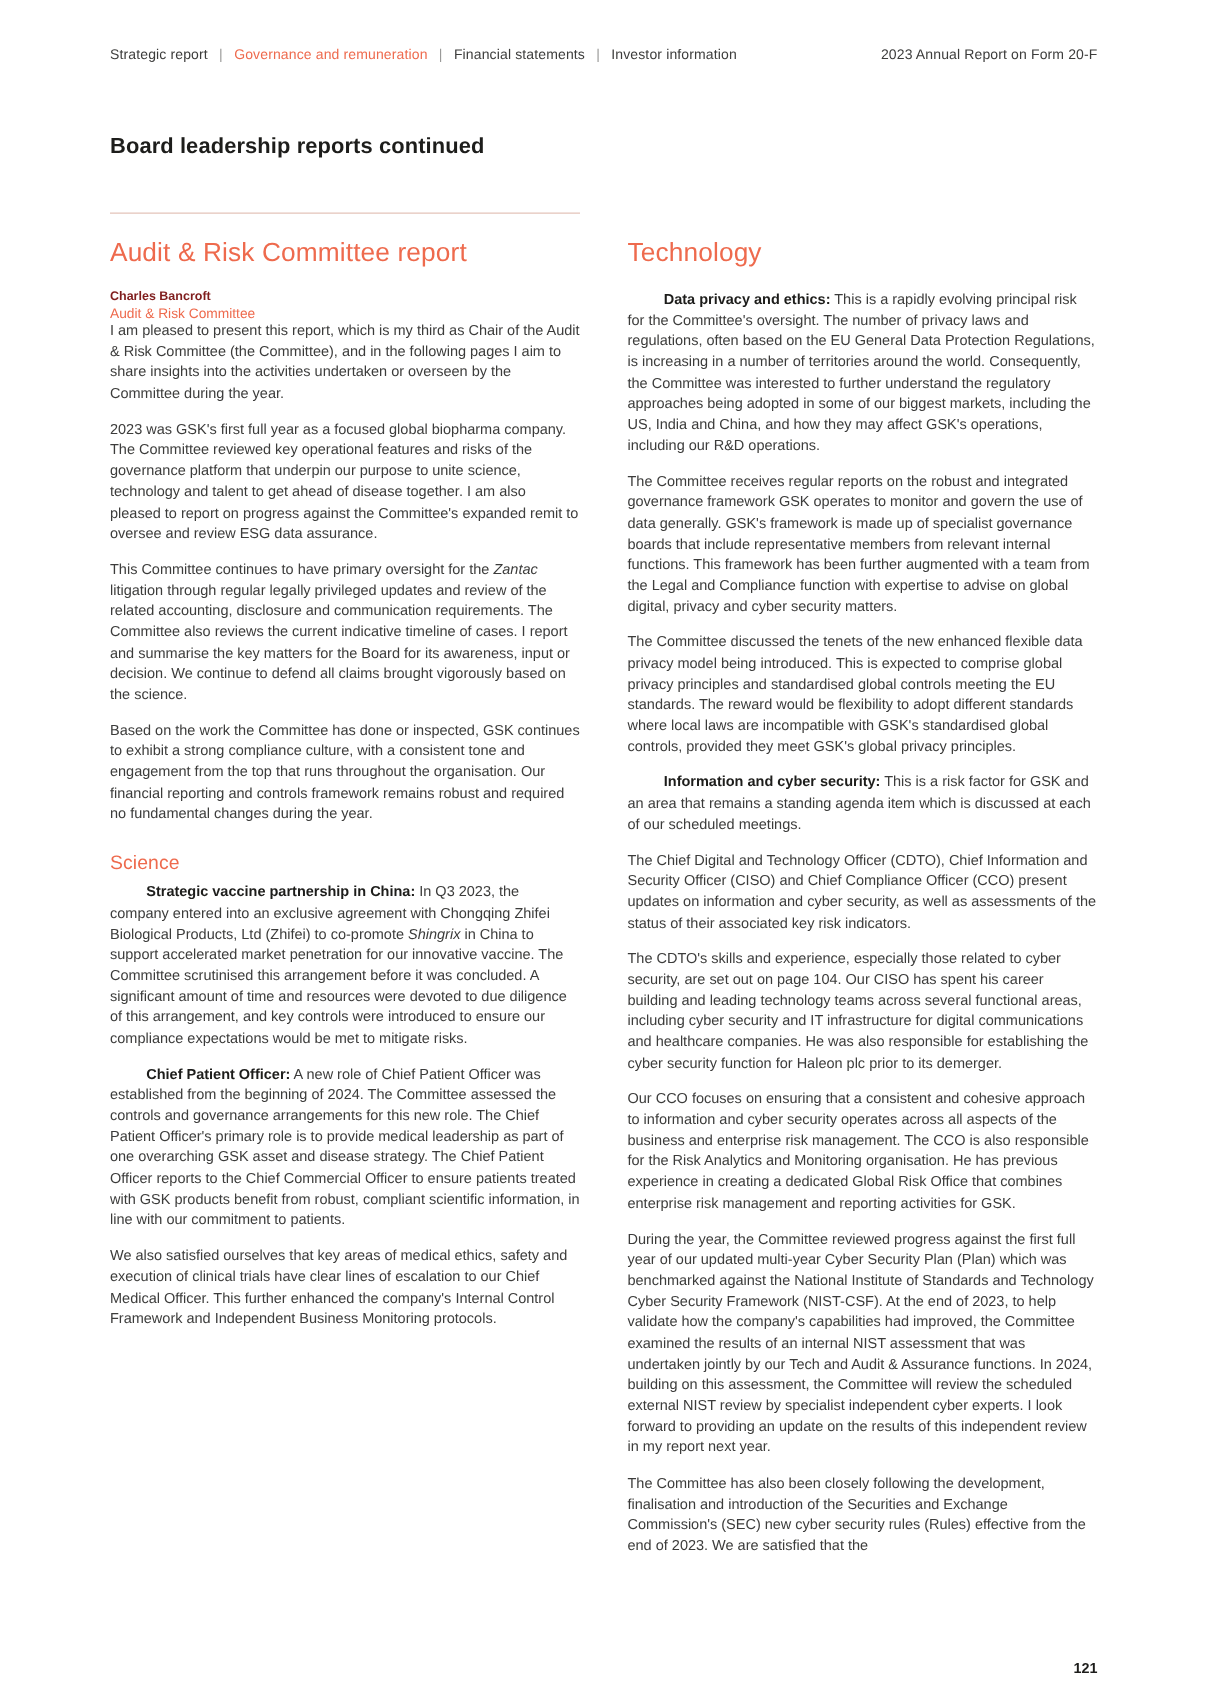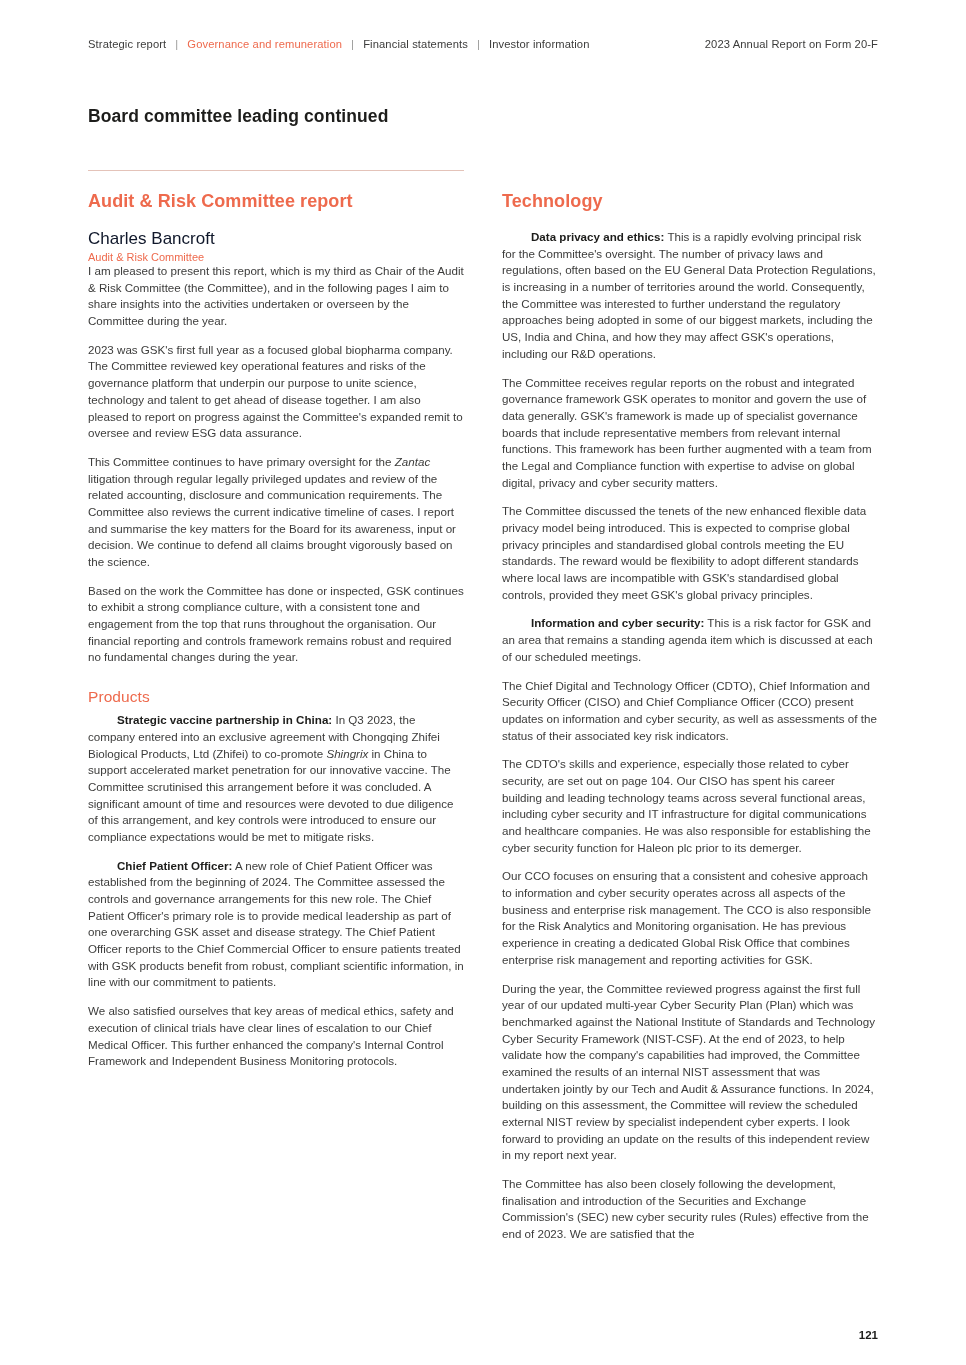--- a/index.html
+++ b/index.html
@@ -85,40 +85,40 @@
     border-top: 1px solid #e4c3b9;
     height: 0;
     margin: 0 0 20px 0;
     width: 100%;
   }
   .rule-spacer {
     height: 21px;
   }
 
   h2.section-head {
-    font-size: 18px;
-    font-weight: bold;
+    font-size: 21px;
+    font-weight: normal;
     color: #ee6a4d;
     margin: 0 0 17px 0;
     letter-spacing: 0.005em;
   }
   h2.section-head.tech {
     margin-top: 0;
   }
   h2.sub-section-head {
     font-size: 15.5px;
     font-weight: normal;
     color: #ee6a4d;
     margin: 22px 0 6px 0;
     letter-spacing: 0.005em;
   }
   h3.person-name {
-    font-size: 17px;
-    font-weight: normal;
-    color: #0f172a;
+    font-size: 10px;
+    font-weight: bold;
+    color: #7f1d1d;
     margin: 0 0 2px 0;
   }
   .person-role {
     font-size: 11px;
     color: #ee6a4d;
     margin: 0 0 0 0;
   }
 
   p.body {
     font-size: 11.6px;
@@ -160,41 +160,41 @@
       <span class="nav-sep">|</span>
       <span class="nav-item active">Governance and remuneration</span>
       <span class="nav-sep">|</span>
       <span class="nav-item">Financial statements</span>
       <span class="nav-sep">|</span>
       <span class="nav-item">Investor information</span>
     </div>
     <div class="header-right">2023 Annual Report on Form 20-F</div>
   </div>
 
-  <div class="page-title">Board committee leading continued</div>
+  <div class="page-title">Board leadership reports continued</div>
 
   <div class="columns">
 
     <div class="col">
 
       <div class="rule"></div>
 
       <h2 class="section-head">Audit &amp; Risk Committee report</h2>
 
       <h3 class="person-name">Charles Bancroft</h3>
       <div class="person-role">Audit &amp; Risk Committee</div>
 
       <p class="body">I am pleased to present this report, which is my third as Chair of the Audit &amp; Risk Committee (the Committee), and in the following pages I aim to share insights into the activities undertaken or overseen by the Committee during the year.</p>
       <p class="body">2023 was GSK's first full year as a focused global biopharma company. The Committee reviewed key operational features and risks of the governance platform that underpin our purpose to unite science, technology and talent to get ahead of disease together. I am also pleased to report on progress against the Committee's expanded remit to oversee and review ESG data assurance.</p>
 
       <p class="body"><span>This Committee continues to have primary oversight for the </span><span class="italic">Zantac</span><span> litigation through regular legally privileged updates and review of the related accounting, disclosure and communication requirements. The Committee also reviews the current indicative timeline of cases. I report and summarise the key matters for the Board for its awareness, input or decision. We continue to defend all claims brought vigorously based on the science.</span></p>
 
       <p class="body">Based on the work the Committee has done or inspected, GSK continues to exhibit a strong compliance culture, with a consistent tone and engagement from the top that runs throughout the organisation. Our financial reporting and controls framework remains robust and required no fundamental changes during the year.</p>
 
-      <h2 class="sub-section-head">Products</h2>
+      <h2 class="sub-section-head">Science</h2>
 
       <p class="body"><span class="lead-in">Strategic vaccine partnership in China:</span><span> In Q3 2023, the company entered into an exclusive agreement with Chongqing Zhifei Biological Products, Ltd (Zhifei) to co-promote </span><span class="italic">Shingrix</span><span> in China to support accelerated market penetration for our innovative vaccine. The Committee scrutinised this arrangement before it was concluded. A significant amount of time and resources were devoted to due diligence of this arrangement, and key controls were introduced to ensure our compliance expectations would be met to mitigate risks.</span></p>
 
 
       <p class="body"><span class="lead-in">Chief Patient Officer:</span><span> A new role of Chief Patient Officer was established from the beginning of 2024. The Committee assessed the controls and governance arrangements for this new role. The Chief Patient Officer's primary role is to provide medical leadership as part of one overarching GSK asset and disease strategy. The Chief Patient Officer reports to the Chief Commercial Officer to ensure patients treated with GSK products benefit from robust, compliant scientific information, in line with our commitment to patients.</span></p>
 
       <p class="body">We also satisfied ourselves that key areas of medical ethics, safety and execution of clinical trials have clear lines of escalation to our Chief Medical Officer. This further enhanced the company's Internal Control Framework and Independent Business Monitoring protocols.</p>
     </div>
 
     <div class="col">

